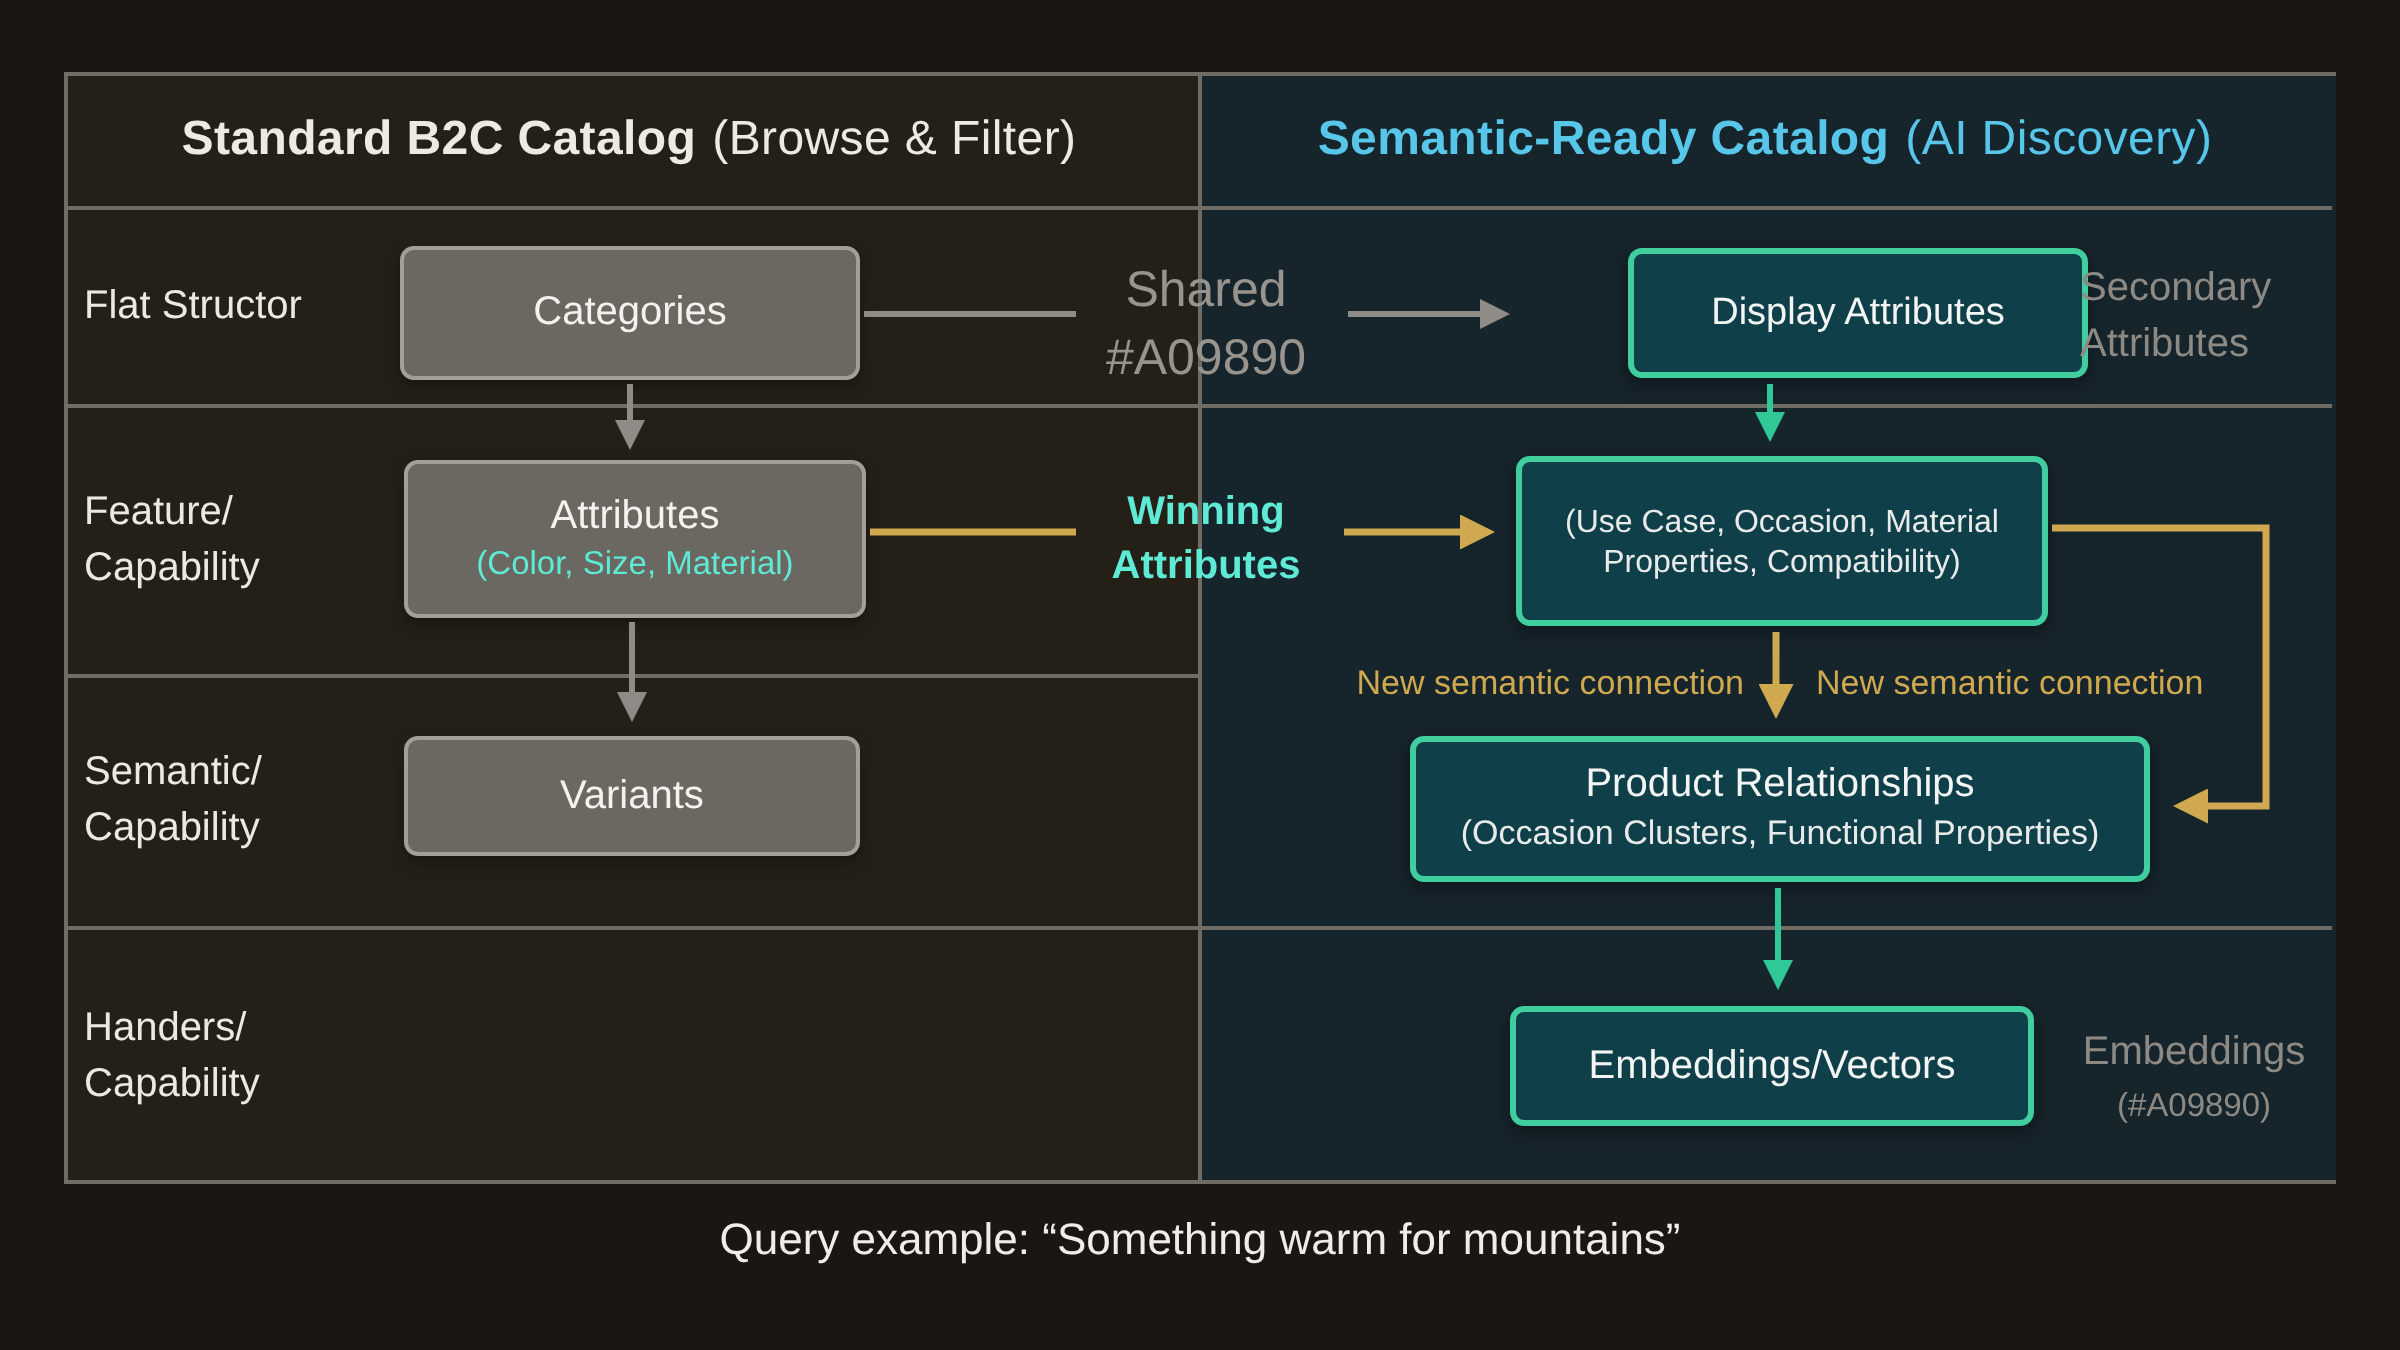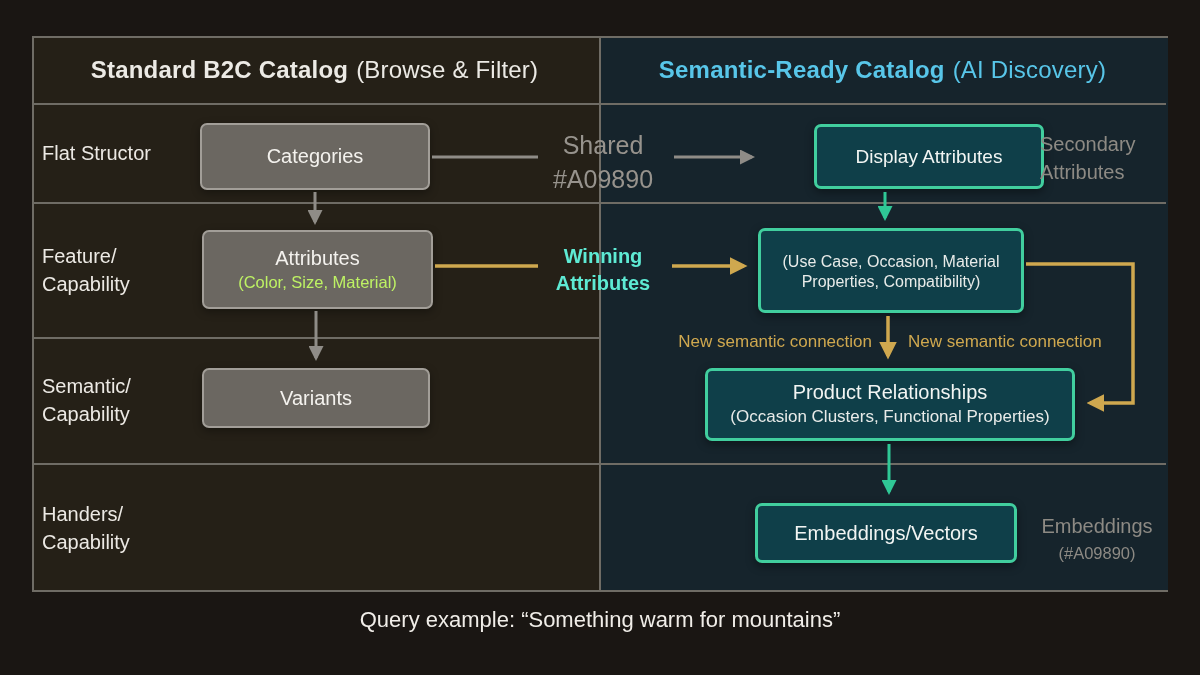--- a/index.html
+++ b/index.html
@@ -64,21 +64,21 @@
   .gray-box {
     background: #6b6761; border: 2px solid #a29e98; color: #f4f2ee;
     box-shadow: 0 3px 8px rgba(0,0,0,0.35);
   }
   .teal-box {
     background: #0f3f49; border: 3px solid #41ce9e; color: #f2f5f3;
     box-shadow: 0 3px 10px rgba(0,0,0,0.4);
   }
   .box .title { font-size: 20px; }
   .box .subtitle { font-size: 16.5px; line-height: 1.25; margin-top: 2px; color: #e8ebe9; }
-  .gray-box .subtitle { color: #bef264; }
+  .gray-box .subtitle { color: #5eead4; }
 
   .b-categories    { left: 200px; top: 123px; width: 230px; height: 67px; }
   .b-attributes    { left: 202px; top: 230px; width: 231px; height: 79px; }
   .b-variants      { left: 202px; top: 368px; width: 228px; height: 60px; }
   .b-display       { left: 770px; top: 124px; width: 230px; height: 65px; margin-left: 44px; }
   .b-semantic      { left: 758px; top: 228px; width: 266px; height: 85px; }
   .b-relationships { left: 705px; top: 368px; width: 370px; height: 73px; }
   .b-embeddings    { left: 755px; top: 503px; width: 262px; height: 60px; }
 
   

